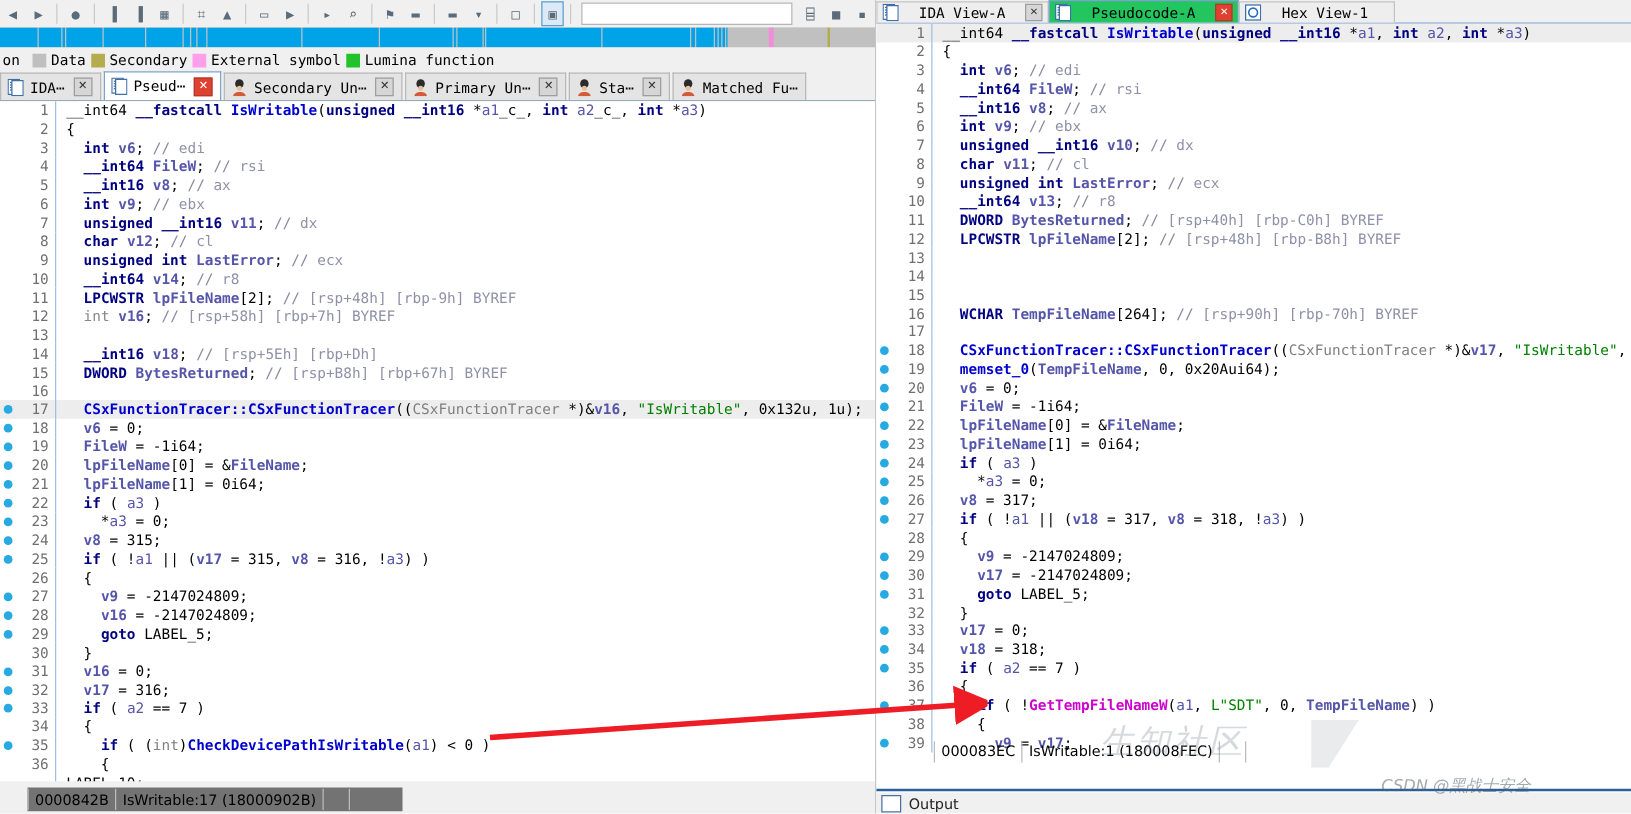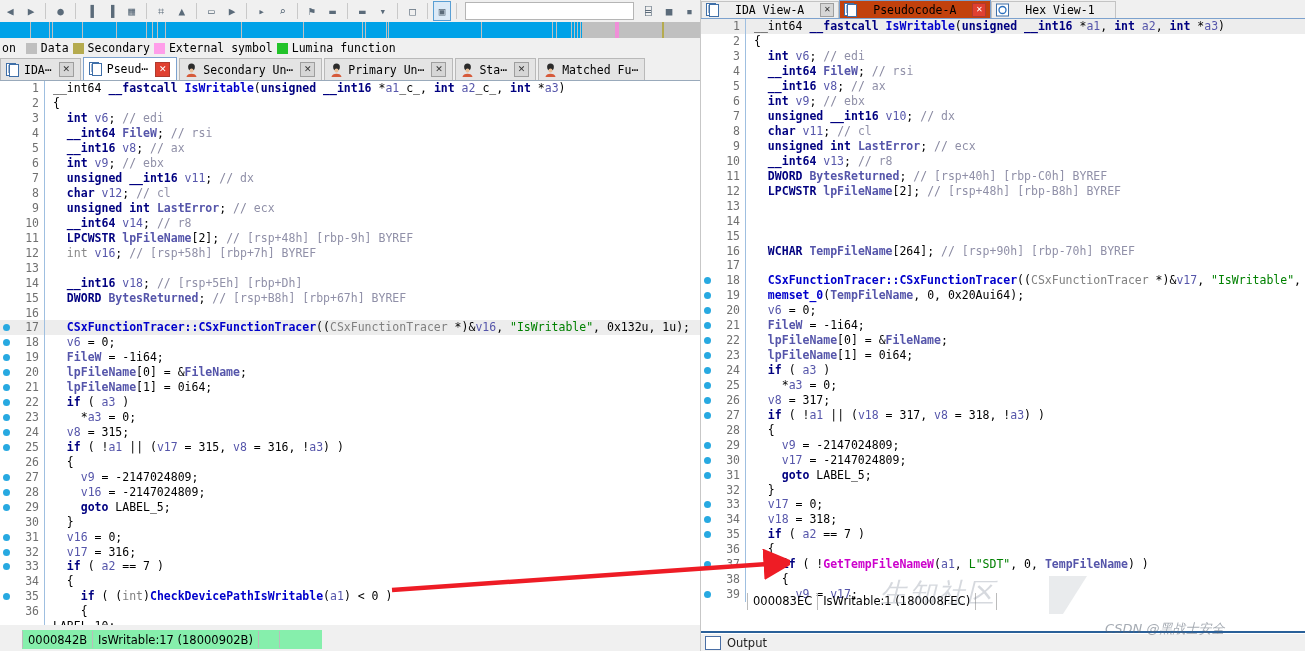--- a/index.html
+++ b/index.html
@@ -129,36 +129,36 @@
     font-size: 11.5px;
   }
   .gutterline {
     flex: 0 0 1px; width: 1px; align-self: stretch;
     background: #9fbfe0;
   }
   .ctext { padding-left: 8px; color: #000; }
 
   
   .c-kw   { color: #000080; font-weight: bold; }   
-  .c-var  { color: #5555aa; }                      
+  .c-var  { color: #5555aa; font-weight: bold; }                      
   .c-arg  { color: #5555aa; }                      
   .c-cmt  { color: #8888a0; }                      
   .c-reg  { color: #9090a8; }                      
   .c-fn   { color: #0000cc; font-weight: bold; }   
   .c-api  { color: #cc00cc; font-weight: bold; }   
   .c-str  { color: #008000; }                      
   .c-type { color: #808080; }                      
   .c-plain{ color: #000000; }
   .c-gray { color: #888888; }
 
   
   .statusbar {
     position: absolute;
     height: 19px;
-    background: #86efac;
+    background: #737373;
     display: flex; align-items: center;
     font-family: "DejaVu Sans", sans-serif;
     font-size: 11.5px;
     color: #000;
   }
   .sb-cell {
     padding: 0 5px; height: 17px;
     display: flex; align-items: center;
     border-right: 1px solid #bbb;
   }
@@ -186,21 +186,21 @@
     display: flex; align-items: center;
     padding: 0 4px;
     font-size: 11.5px;
     background: #eeeeee;
     border: 1px solid #c3c3c3;
     border-bottom: none;
     box-sizing: border-box;
     color: #000;
     white-space: nowrap;
   }
-  .rtab.sel { background: #c2410c; height: 18px; border-color: #7da2ce; }
+  .rtab.sel { background: #22c55e; height: 18px; border-color: #7da2ce; }
   .rtab .rtab-title { margin: 0 16px; }
   .rtab .rtab-x {
     width: 12px; height: 12px;
     border: 1px solid #9e9e9e; background: #d6d6d6;
     display: flex; align-items: center; justify-content: center;
     font-size: 8px; line-height: 1; color: #333;
     font-family: "DejaVu Sans", sans-serif;
   }
   .rtab.sel .rtab-x { border-color: #b03a2e; background: #e04030; color: #fff; }
 

